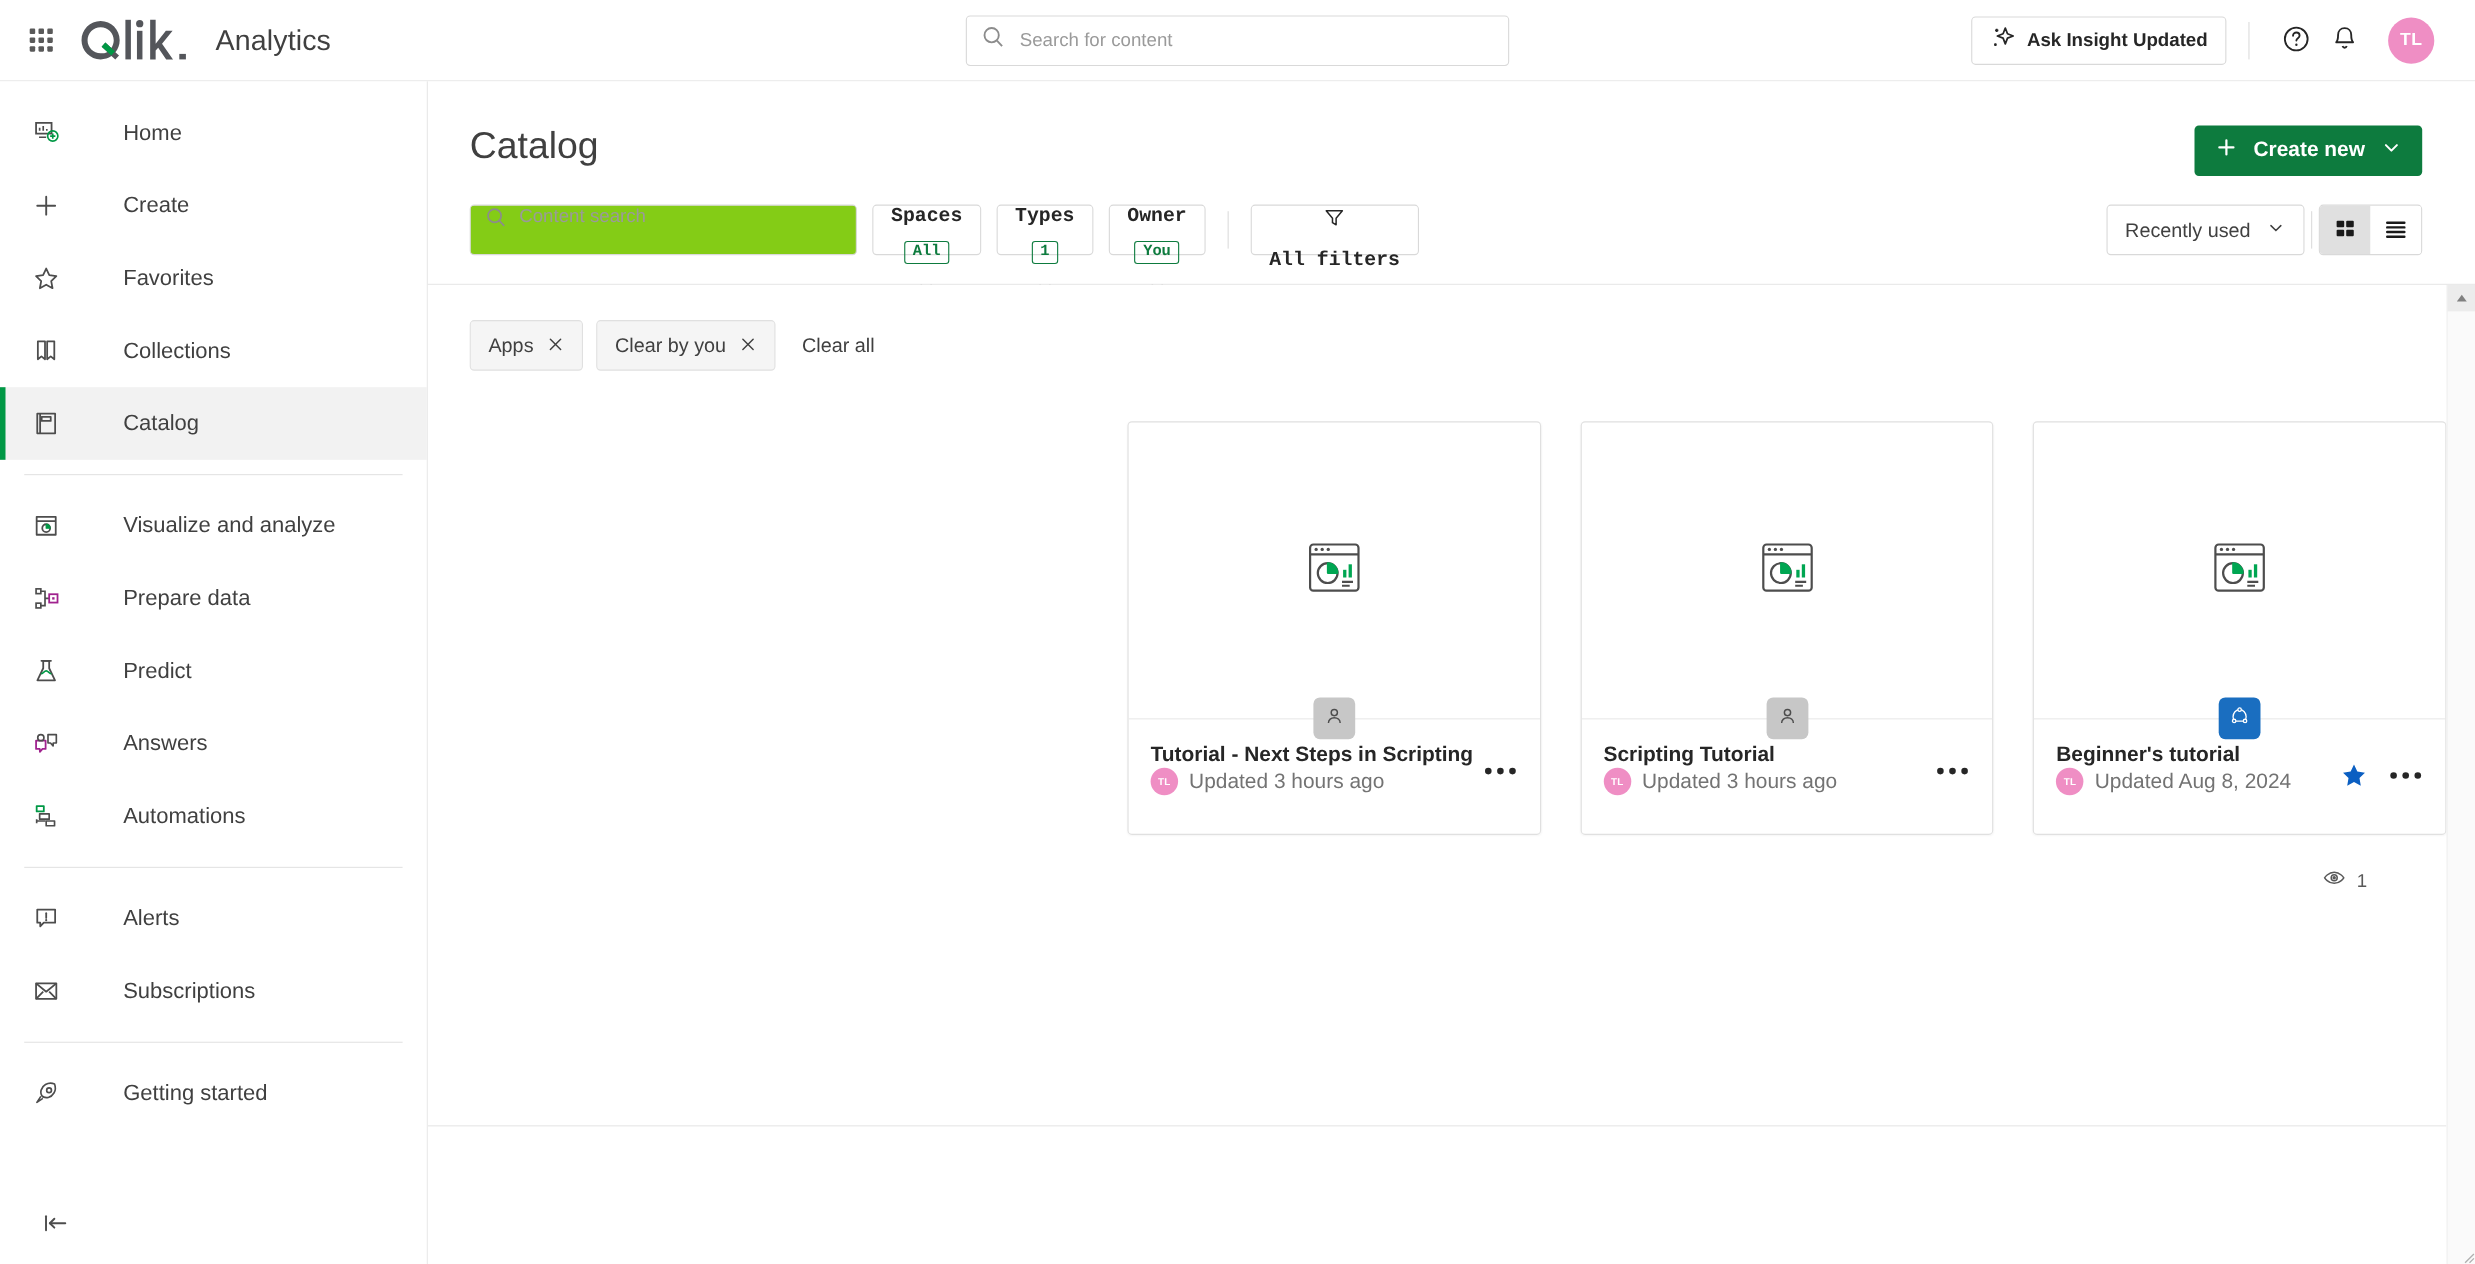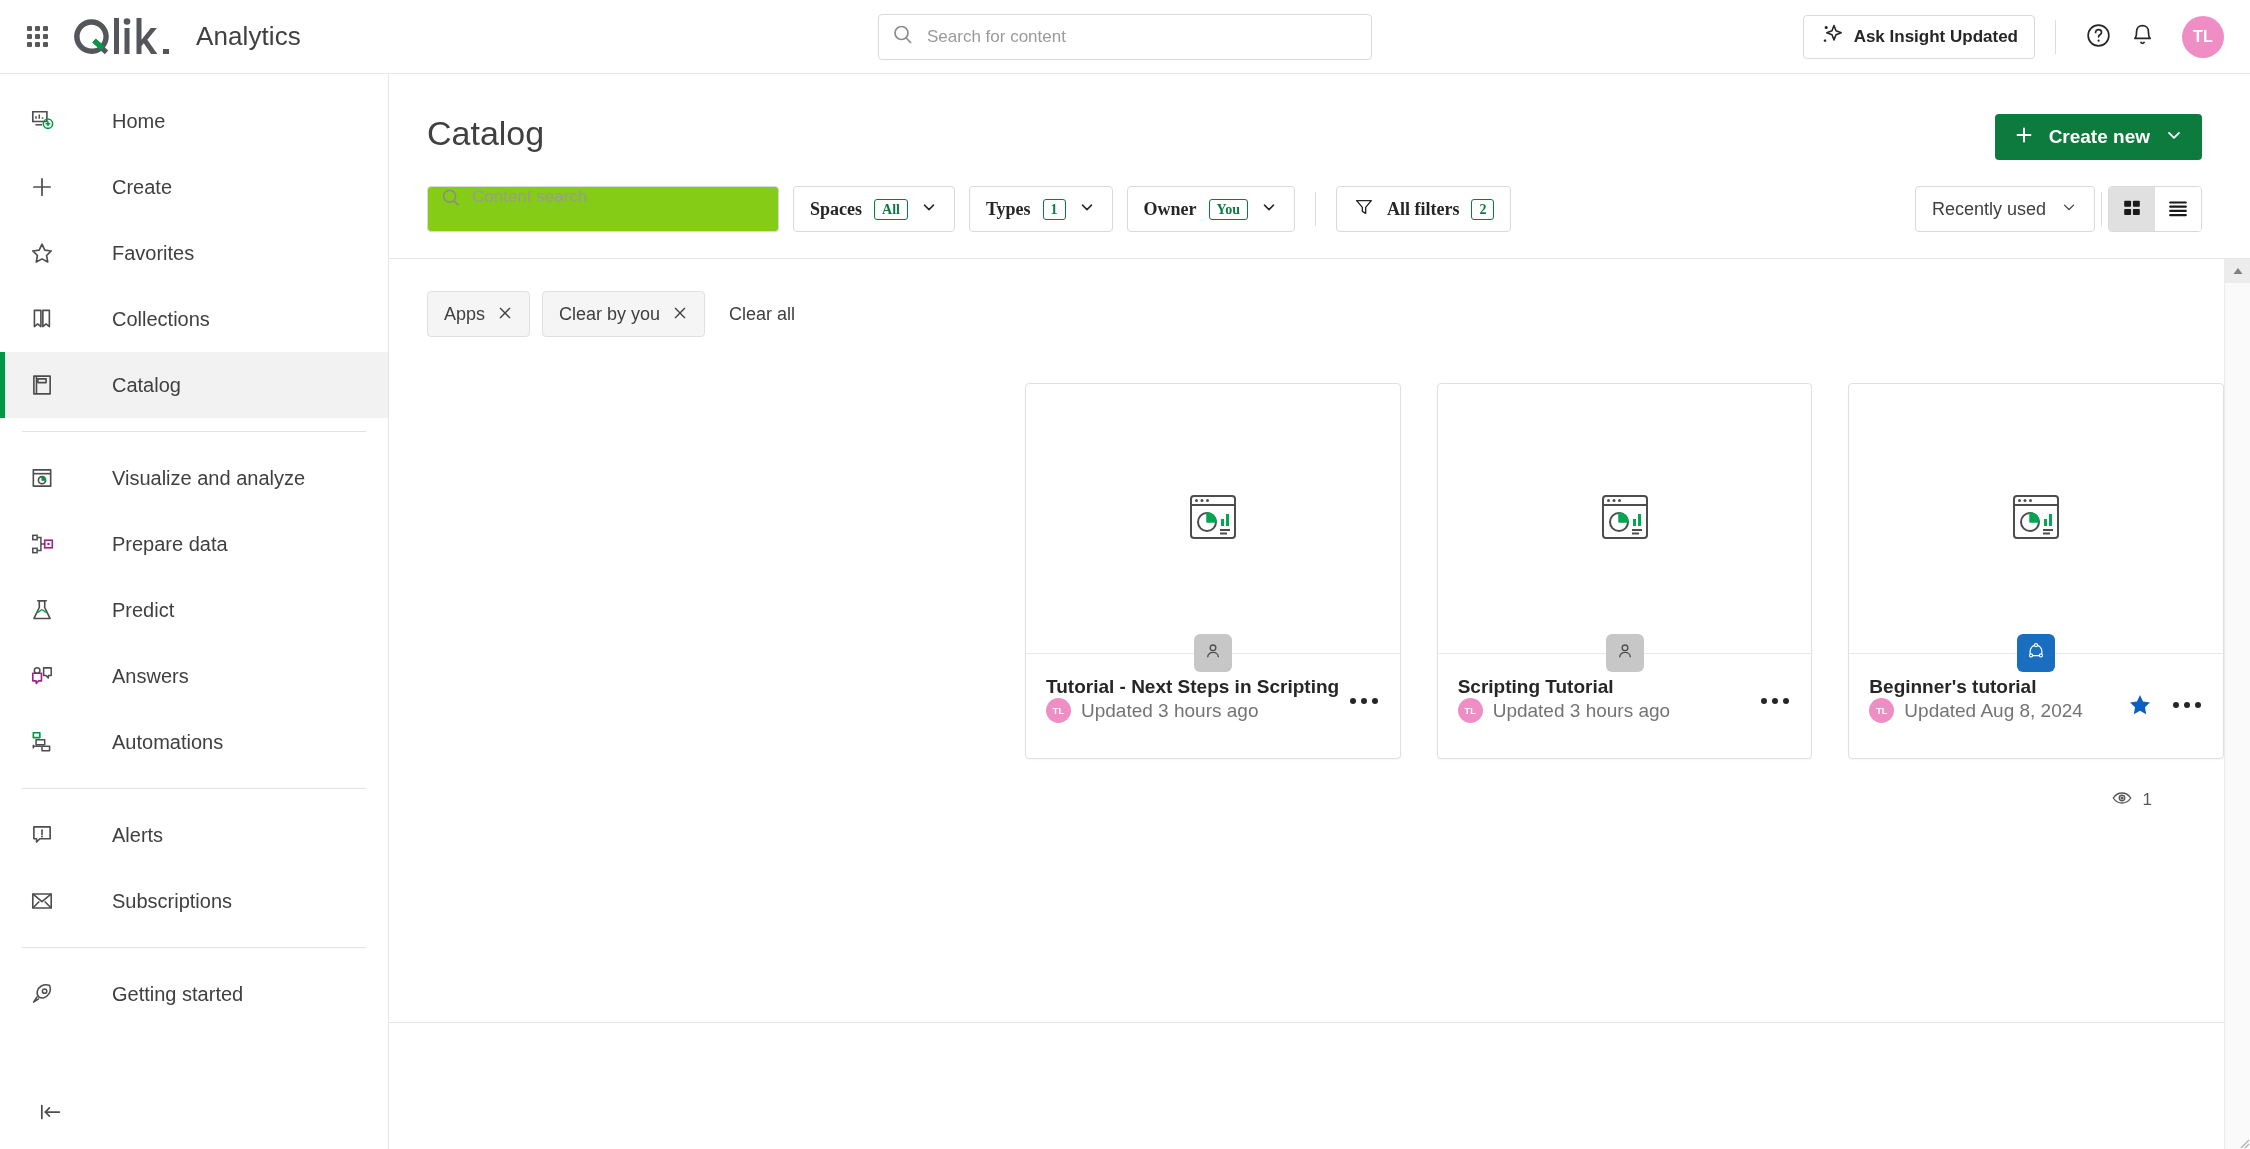--- a/index.html
+++ b/index.html
@@ -10,21 +10,21 @@
     overflow: hidden;
     -webkit-font-smoothing: antialiased;
   }
   .app { position: relative; width: 2250px; height: 1149px; display: flex; flex-direction: column; }
 
   
   .topbar {
     height: 74px; min-height: 74px;
     border-bottom: 1px solid #e6e6e6;
     display: flex; align-items: center;
-    padding: 0 26px 0 20px;
+    padding: 0 37px 0 20px;
     background: #fff;
     position: relative;
   }
   .grid-launcher {
     width: 34px; height: 34px;
     display: flex; align-items: center; justify-content: center;
     cursor: pointer; margin-right: 14px;
   }
   .grid-launcher .dots {
     display: grid; grid-template-columns: repeat(3, 5px); grid-template-rows: repeat(3, 5px);
@@ -143,21 +143,22 @@
     font-family: "Liberation Sans", sans-serif; color: #404040; background: transparent;
   }
   .content-search input::placeholder { color: #9a9a9a; }
 
   .filter-btn {
     display: flex; align-items: center; gap: 12px;
     height: 46px; padding: 0 16px;
     border: 1px solid #d9d9d9; border-radius: 4px;
     background: #fff; cursor: pointer;
     font-size: 18px; color: #262626; font-weight: 600;
-    font-family: Liberation Serif, serif;
+    font-family: Liberation Mono, monospace;
+    flex-direction: column;
   }
   .badge {
     border: 1px solid #0d7b3e; color: #0d7b3e;
     border-radius: 3px; font-size: 14px; font-weight: 600;
     padding: 1px 7px; line-height: 17px;
   }
   .tool-divider { width: 1px; height: 34px; background: #dcdcdc; margin: 0 6px; }
 
   .toolbar-right { margin-left: auto; display: flex; align-items: center; gap: 0; }
   .sort-btn {

